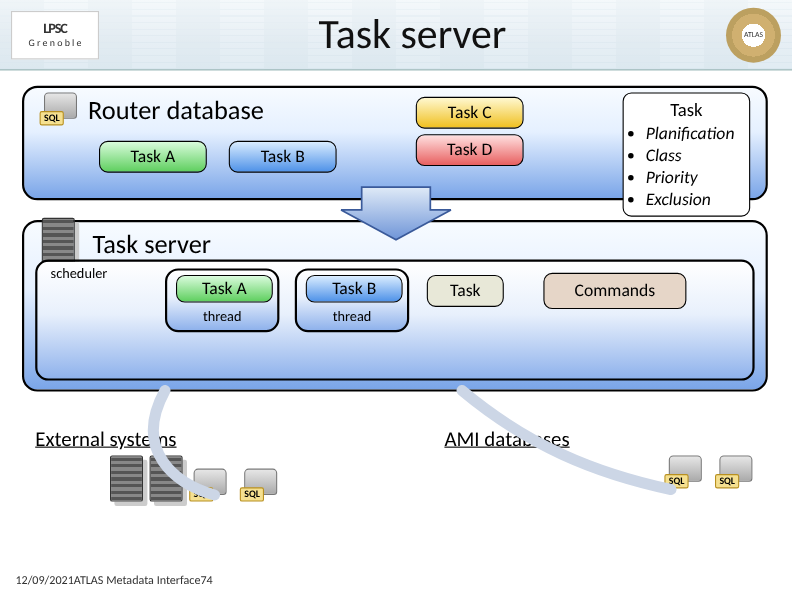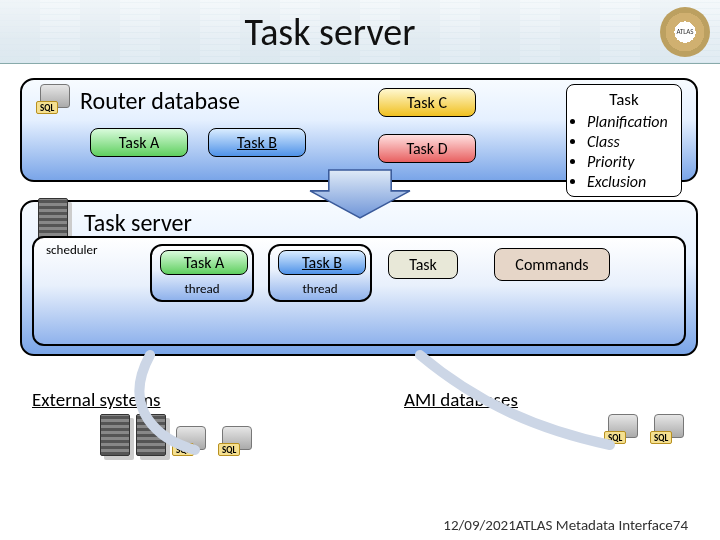--- a/index.html
+++ b/index.html
@@ -87,21 +87,21 @@
     position:absolute;
     border:1.5px solid #000;
     border-radius: 8px;
     padding: 4px 0;
     width: 98px;
     text-align:center;
     font-size: 16px;
     color:#000;
   }
   .task.green  { background: linear-gradient(#d9fbdc,#5fcf5f); }
-  .task.blue   { background: linear-gradient(#d9ecff,#4f92e8); text-decoration: underline; }
+  .task.blue   { background: linear-gradient(#d9ecff,#4f92e8); }
   .task.yellow { background: linear-gradient(#fff8d0,#f0c020); }
   .task.red    { background: linear-gradient(#ffe0e0,#e86060); }
   .task.plain1 { background: #e8e8d8; width:70px;}
 
   .thread {
     font-size:13px; text-align:center;
   }
 
   
   .task-info {
@@ -114,21 +114,21 @@
   }
   .task-info .hdr { text-align:center; font-size:17px; margin-bottom:2px;}
   .task-info ul { list-style: disc; padding-left:14px; }
   .task-info li { font-style: italic; font-size:16px; line-height:1.25;}
 
   .commands {
     position:absolute;
     border:1.5px solid #000; border-radius:8px;
     background:#e6d6c8;
     text-align:center;
-    width:116px; padding:6px 0;
+    width:130px; padding:6px 0;
     font-size:16px;
   }
 
   
   .big-arrow {
     position:absolute;
     left:0; right:0; margin:auto;
     width:110px; height:52px;
     z-index:3;
   }
@@ -165,43 +165,47 @@
     width:30px; height:42px;
     background:
       repeating-linear-gradient(0deg,#555 0 3px,#888 3px 6px);
     border:1px solid #333; border-radius:2px;
     box-shadow: 4px 4px 0 #ccc;
   }
 
   
   .footer {
     position:absolute; left:0; right:0; bottom:6px;
-    display:flex; justify-content:flex-end; align-items:center;
-    padding:0 32px;
-    font-size:15px; color:#333;
+    display:flex; justify-content:flex-start; align-items:center;
+    padding:0 14px;
+    font-size:11px; color:#333;
   }
 </style>
 </head>
 <body>
 
 <div class="titlebar">
+  <div class="logo-lpsc">
+    <div class="big">LPSC</div>
+    <div>G r e n o b l e</div>
+  </div>
   <div class="title">Task server</div>
   <div class="logo-atlas">
     <span>ATLAS</span>
   </div>
 </div>
 
 <div id="router-panel" class="panel">
   <div class="sql-icon" style="position:absolute; left:14px; top:4px;"></div>
   <span class="panel-label">Router database</span>
 
   <div class="task green" style="left:68px;  top:48px;">Task A</div>
   <div class="task blue" style="left:186px; top:48px;">Task B</div>
   <div class="task yellow" style="left:356px; top:8px;">Task C</div>
-  <div class="task red" style="left:356px; top:54px;">Task D</div>
+  <div class="task red" style="left:356px; top:42px;">Task D</div>
 
   <div class="task-info" style="right:14px; top:4px;">
     <div class="hdr">Task</div>
     <ul>
       <li>Planification</li>
       <li>Class</li>
       <li>Priority</li>
       <li>Exclusion</li>
     </ul>
   </div>

